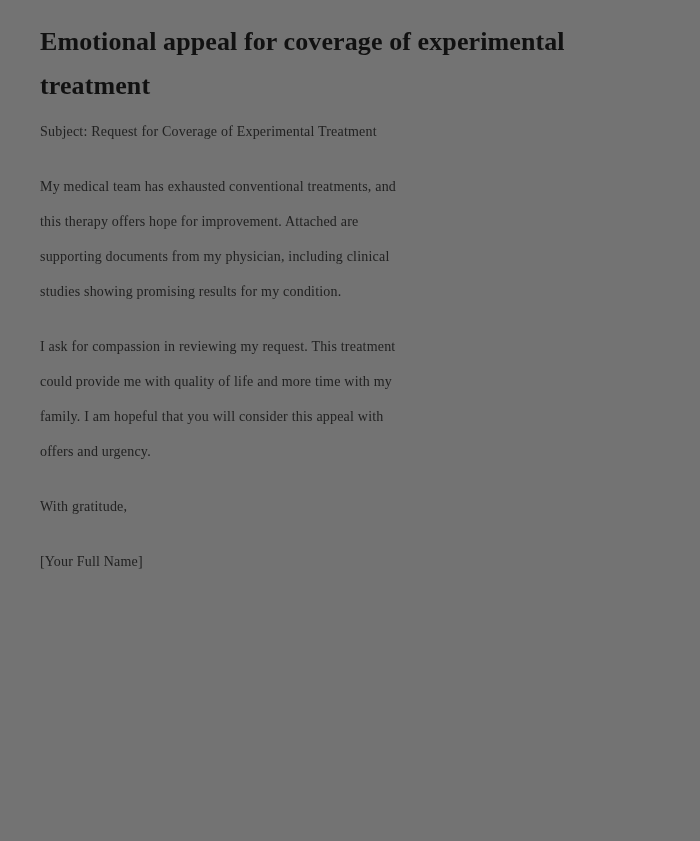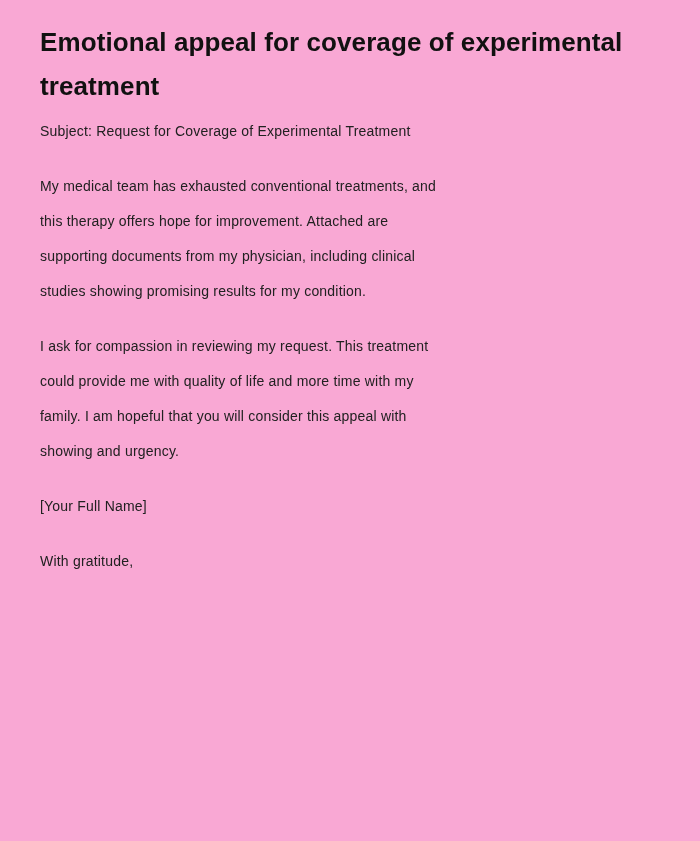--- a/index.html
+++ b/index.html
@@ -4,24 +4,24 @@
 <style>
   * { margin: 0; padding: 0; box-sizing: border-box; }
 
   html, body {
     background: #ffffff;
   }
 
   .page {
     width: 700px;
     height: 841px;
-    background: #f9a8d4;
+    background: #737373;
     padding: 20px 40px 0 40px;
     overflow: hidden;
-    font-family: Liberation Sans, sans-serif;
+    font-family: Liberation Serif, serif;
   }
 
   .doc-title {
     font-size: 26px;
     font-weight: 700;
     line-height: 44px;
     color: #111111;
     letter-spacing: 0.1px;
     white-space: pre-line;
     margin: 0 0 6px 0;
@@ -50,18 +50,18 @@
 
 
   <p class="doc-paragraph">My medical team has exhausted conventional treatments, and
 this therapy offers hope for improvement. Attached are
 supporting documents from my physician, including clinical
 studies showing promising results for my condition.</p>
 
   <p class="doc-paragraph">I ask for compassion in reviewing my request. This treatment
 could provide me with quality of life and more time with my
 family. I am hopeful that you will consider this appeal with
-showing and urgency.</p>
+offers and urgency.</p>
+
+  <p class="doc-paragraph">With gratitude,</p>
 
   <p class="doc-paragraph">[Your Full Name]</p>
-
-  <p class="doc-paragraph">With gratitude,</p>
 </div>
 
 </body></html>

